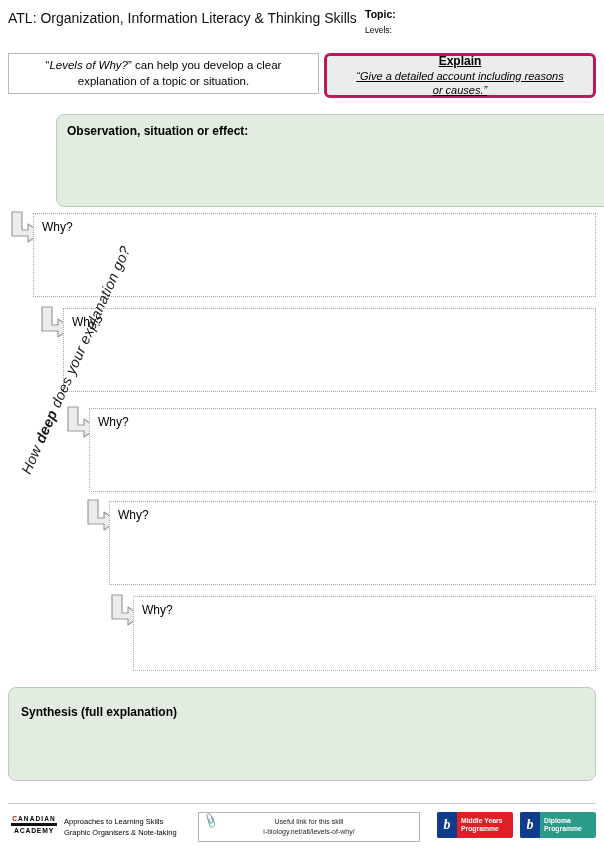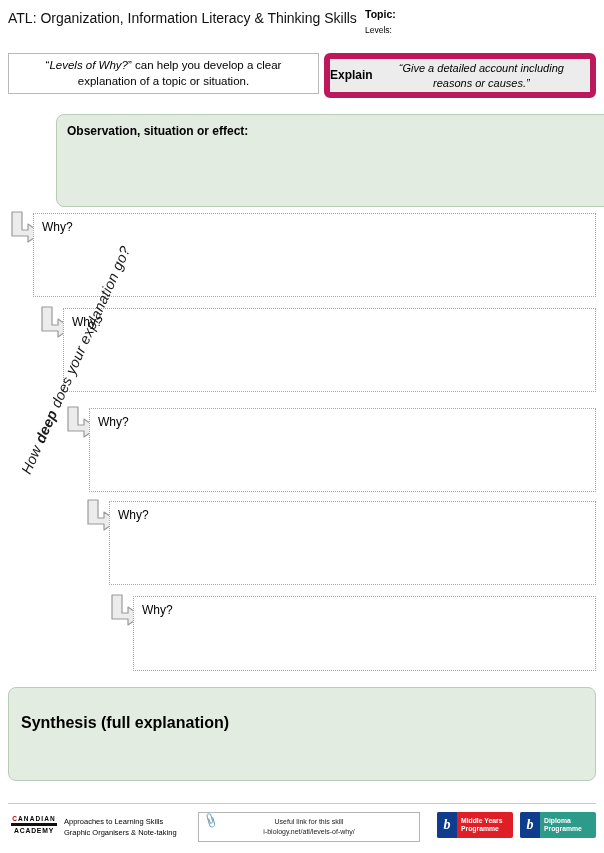--- a/index.html
+++ b/index.html
@@ -76,29 +76,30 @@
     padding: 0 14px;
   }
   .box-intro .txt i { font-style: italic; }
 
   .box-explain {
     position: absolute;
     left: 324px;
     top: 53px;
     width: 272px;
     height: 45px;
-    border: 6px solid #be185d;
+    border: 3px solid #be185d;
     border-radius: 6px;
     background: #ececec;
     box-sizing: border-box;
     display: flex;
-    flex-direction: row;
+    flex-direction: column;
     align-items: center;
     justify-content: center;
     text-align: center;
+    text-decoration: underline;
   }
   .box-explain .ttl {
     font-size: 12px;
     font-weight: bold;
     margin-bottom: 1px;
   }
   .box-explain .def {
     font-size: 11px;
     font-style: italic;
     line-height: 1.3;
@@ -173,22 +174,22 @@
     width: 588px;
     height: 94px;
     border: 1px solid #b8ccb8;
     border-radius: 8px;
     background: #e3ece1;
     box-sizing: border-box;
   }
   .box-synthesis .lbl {
     position: absolute;
     left: 12px;
-    top: 26px;
-    font-size: 16px;
+    top: 17px;
+    font-size: 12px;
     font-weight: bold;
   }
 
   
   .footer-rule {
     position: absolute;
     left: 8px;
     top: 803px;
     width: 588px;
     height: 1px;

